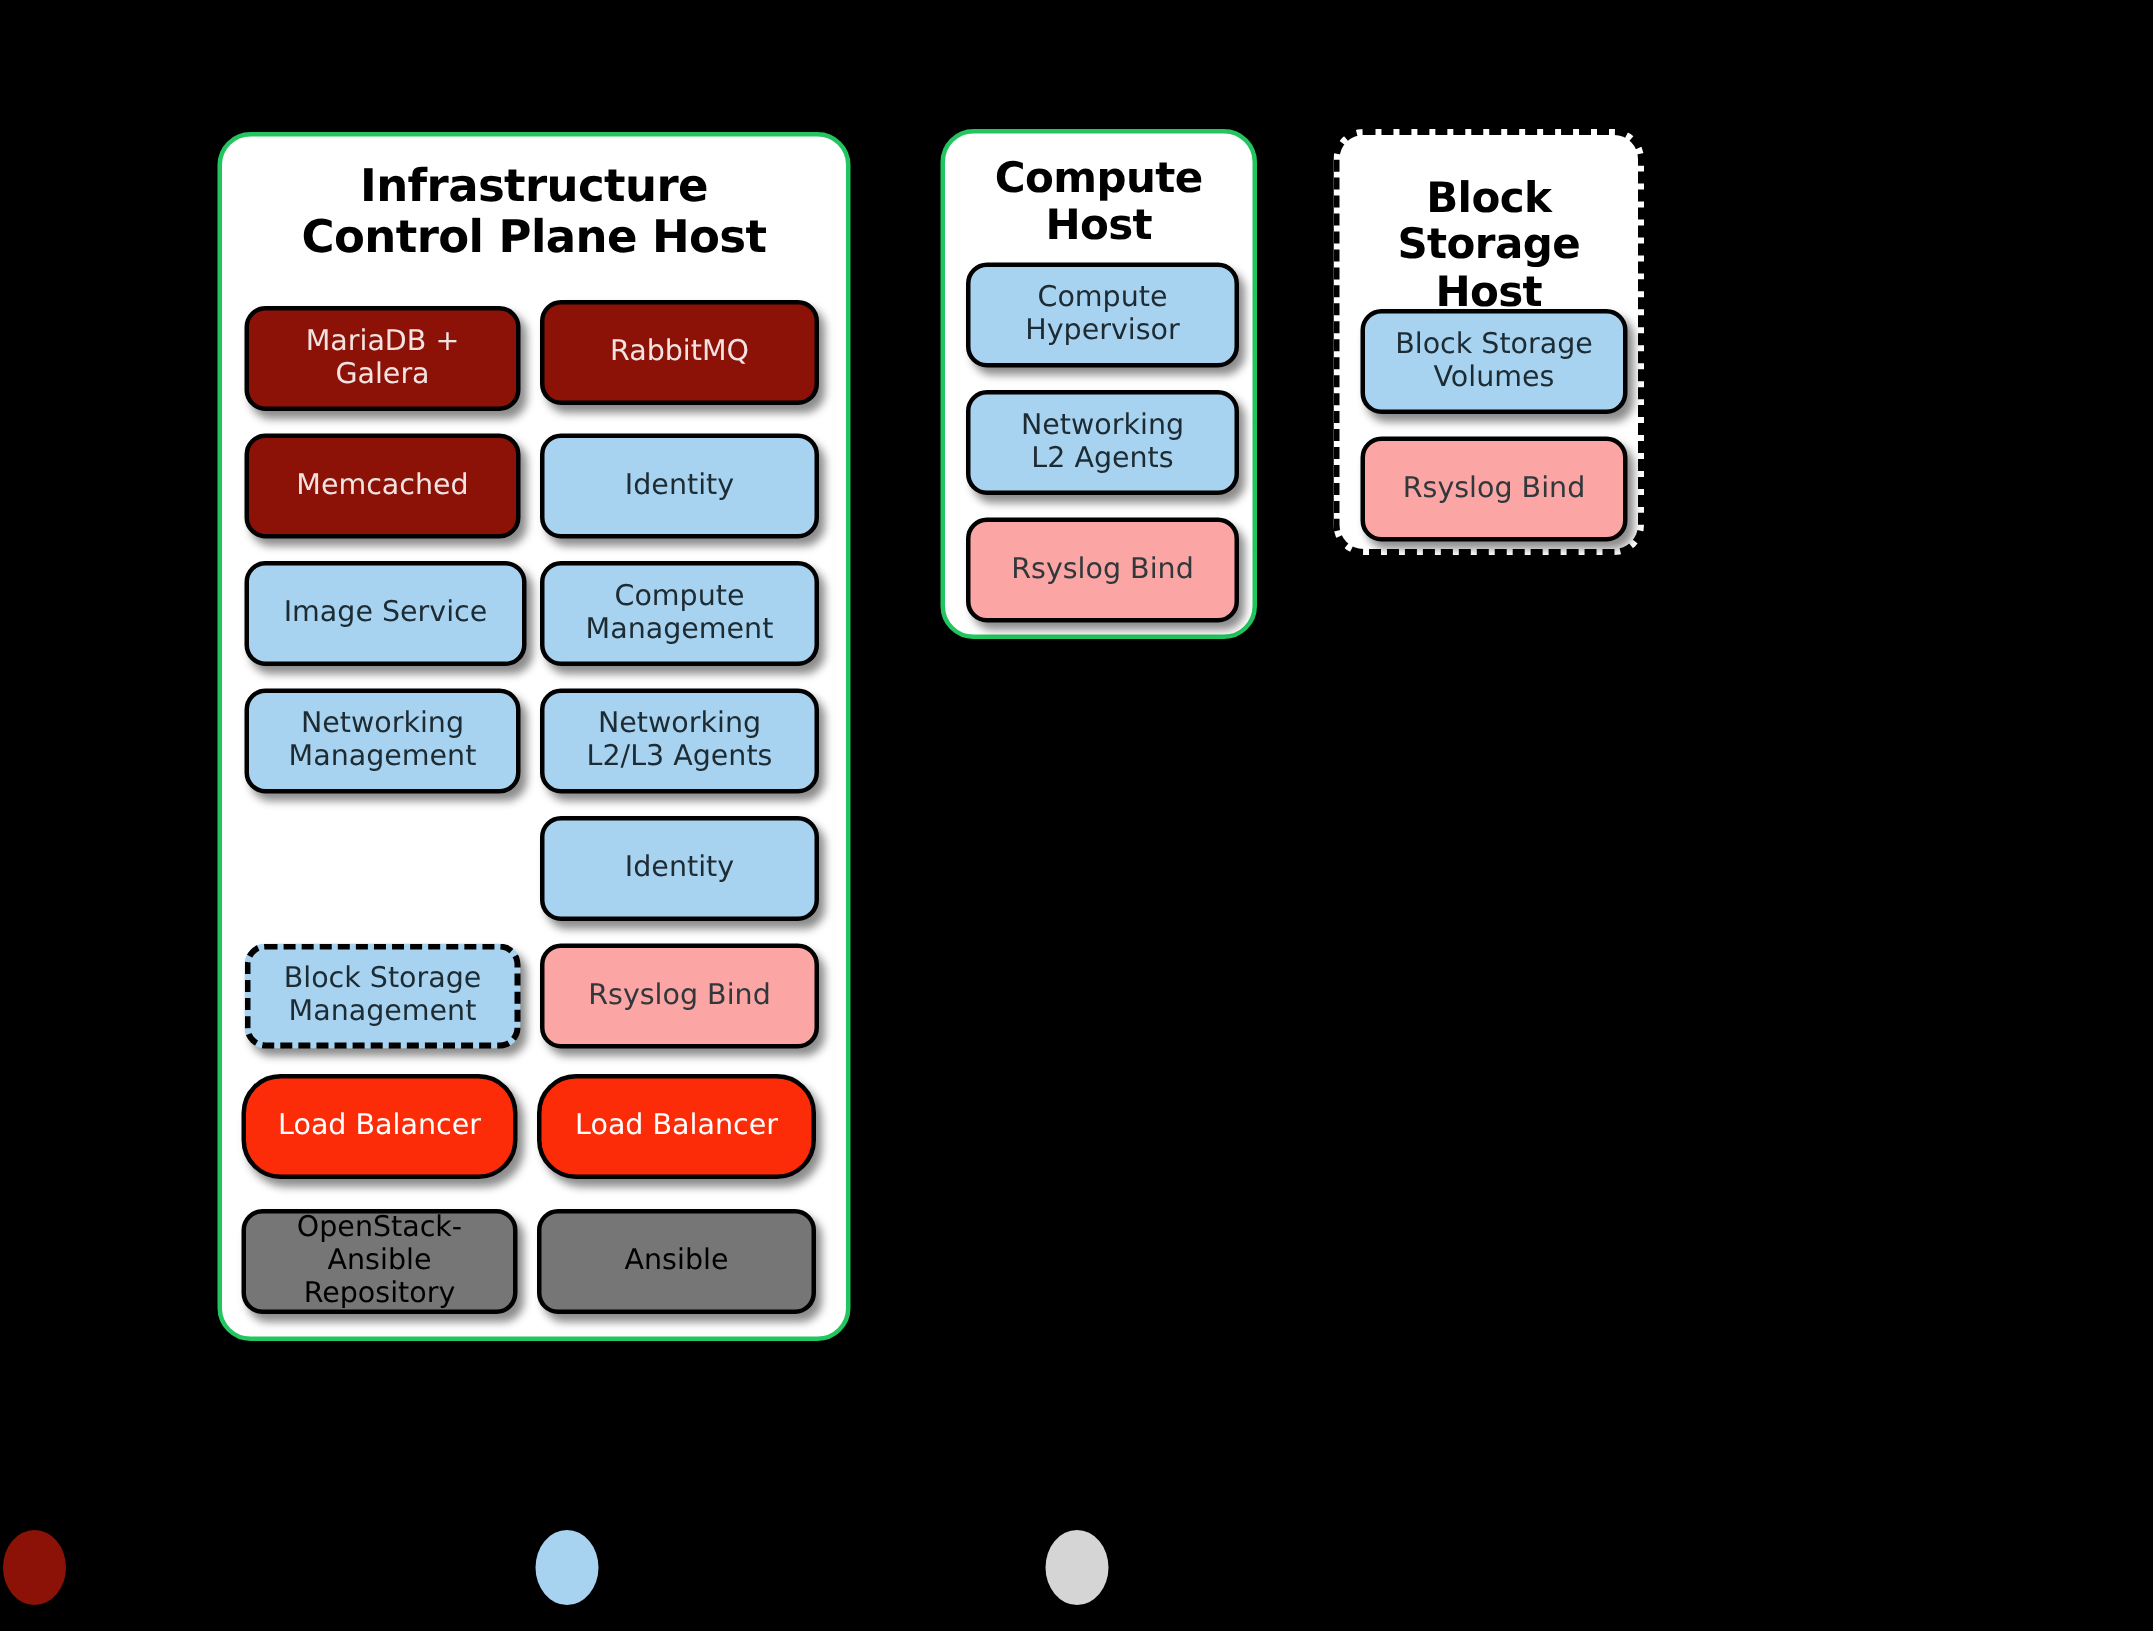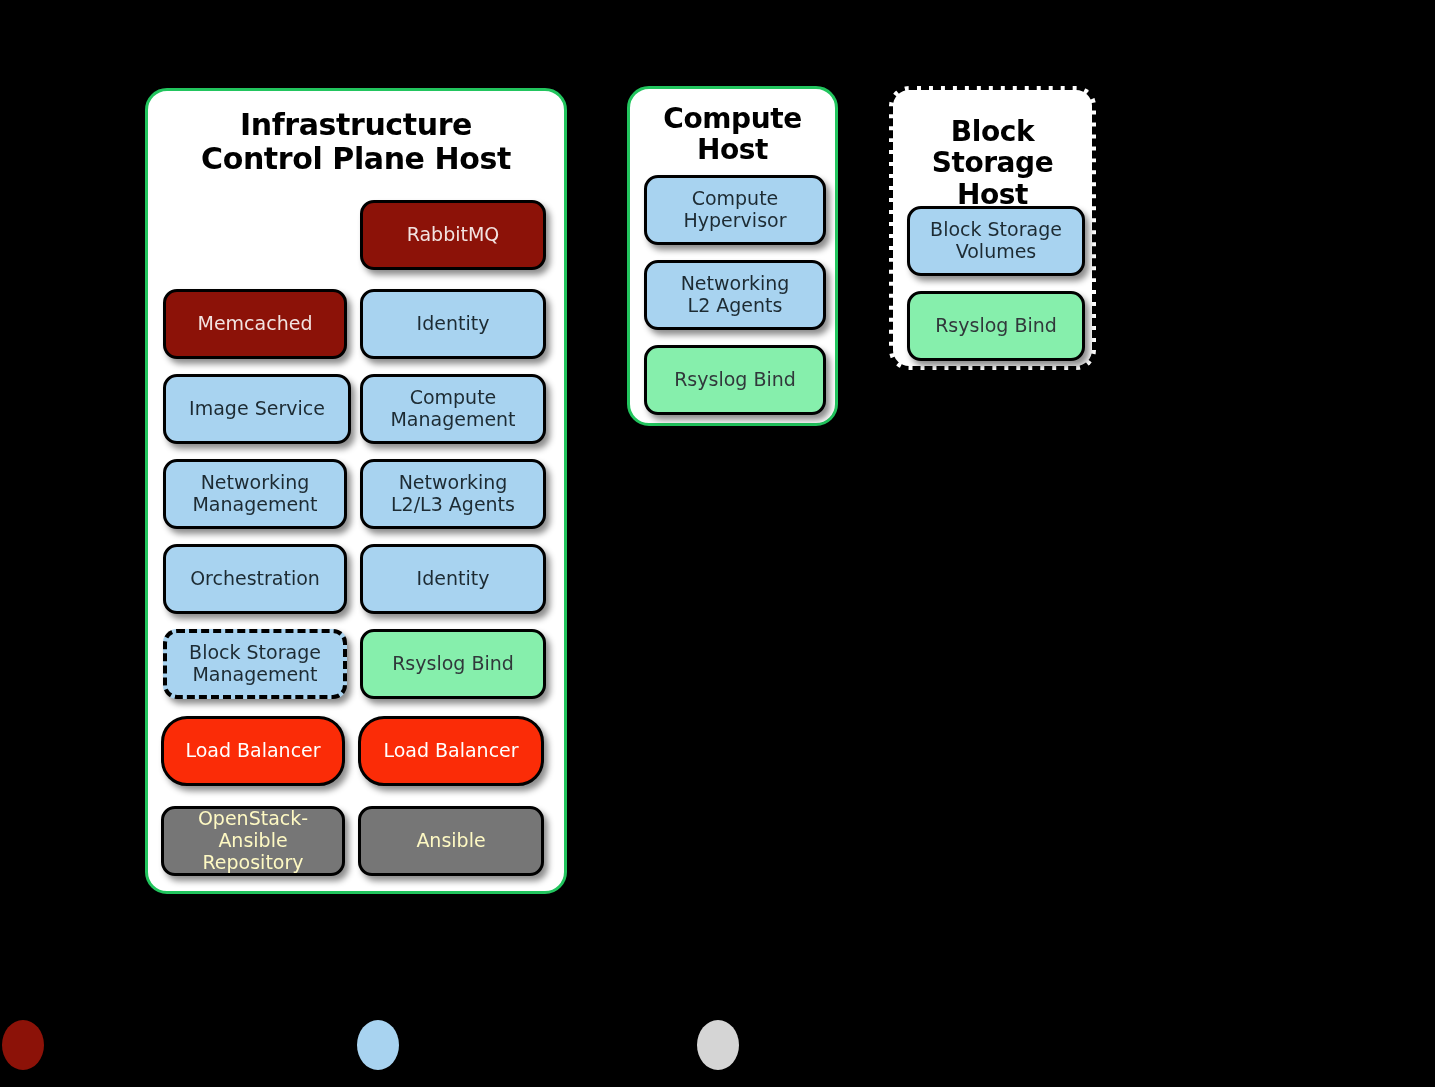--- a/index.html
+++ b/index.html
@@ -59,23 +59,23 @@
     white-space: pre-line;
     box-shadow: 4px 5px 6px rgba(0,0,0,0.45);
     font-size: 19px;
   }
   .svc.dashdot {
     border: 4px dashed #000000;
   }
 
   .c-db      { background: #8c1208; color: #f2e3e1; }
   .c-blue    { background: #a8d3f0; color: #1d2b33; }
-  .c-grey    { background: #86efac; color: #31383b; }
+  .c-grey    { background: #fca5a5; color: #31383b; }
   .c-red     { background: #fb2c07; color: #ffffff; border-radius: 26px; }
-  .c-dkgrey  { background: #767676; color: #fef9c3; }
+  .c-dkgrey  { background: #767676; color: #000000; }
 
   
   .legend-dot {
     position: absolute;
     width: 42px;
     height: 50px;
     border-radius: 50%;
   }
   .legend-label {
     position: absolute;
@@ -84,35 +84,36 @@
     line-height: 1.2;
   }
 </style>
 </head>
 <body>
 
 <div class="panel" id="panel-infra">
   <div class="panel-title">Infrastructure
 Control Plane Host</div>
 
+  <div class="svc c-db" style="left:15px;  top:113px; width:184px; height:70px;">MariaDB +
+Galera</div>
   <div class="svc c-db" style="left:212px; top:109px; width:186px; height:70px;">RabbitMQ</div>
 
   <div class="svc c-blue" style="left:212px; top:198px; width:186px; height:70px;">Identity</div>
   <div class="svc c-db" style="left:15px;  top:198px; width:184px; height:70px;">Memcached</div>
 
   <div class="svc c-blue" style="left:15px;  top:283px; width:188px; height:70px;">Image Service</div>
   <div class="svc c-blue" style="left:212px; top:283px; width:186px; height:70px;">Compute
 Management</div>
 
   <div class="svc c-blue" style="left:15px;  top:368px; width:184px; height:70px;">Networking
 Management</div>
   <div class="svc c-blue" style="left:212px; top:368px; width:186px; height:70px;">Networking
 L2/L3 Agents</div>
 
-  <div class="svc c-blue" style="left:15px;  top:453px; width:184px; height:70px;">Orchestration</div>
   <div class="svc c-blue" style="left:212px; top:453px; width:186px; height:70px;">Identity</div>
 
   <div class="svc c-blue dashdot" style="left:15px; top:538px; width:184px; height:70px;">Block Storage
 Management</div>
   <div class="svc c-grey" style="left:212px; top:538px; width:186px; height:70px;">Rsyslog Bind</div>
 
   <div class="svc c-red" style="left:13px;  top:625px; width:184px; height:70px;">Load Balancer</div>
   <div class="svc c-red" style="left:210px; top:625px; width:186px; height:70px;">Load Balancer</div>
 
   <div class="svc c-dkgrey" style="left:13px;  top:715px; width:184px; height:70px;">OpenStack-

